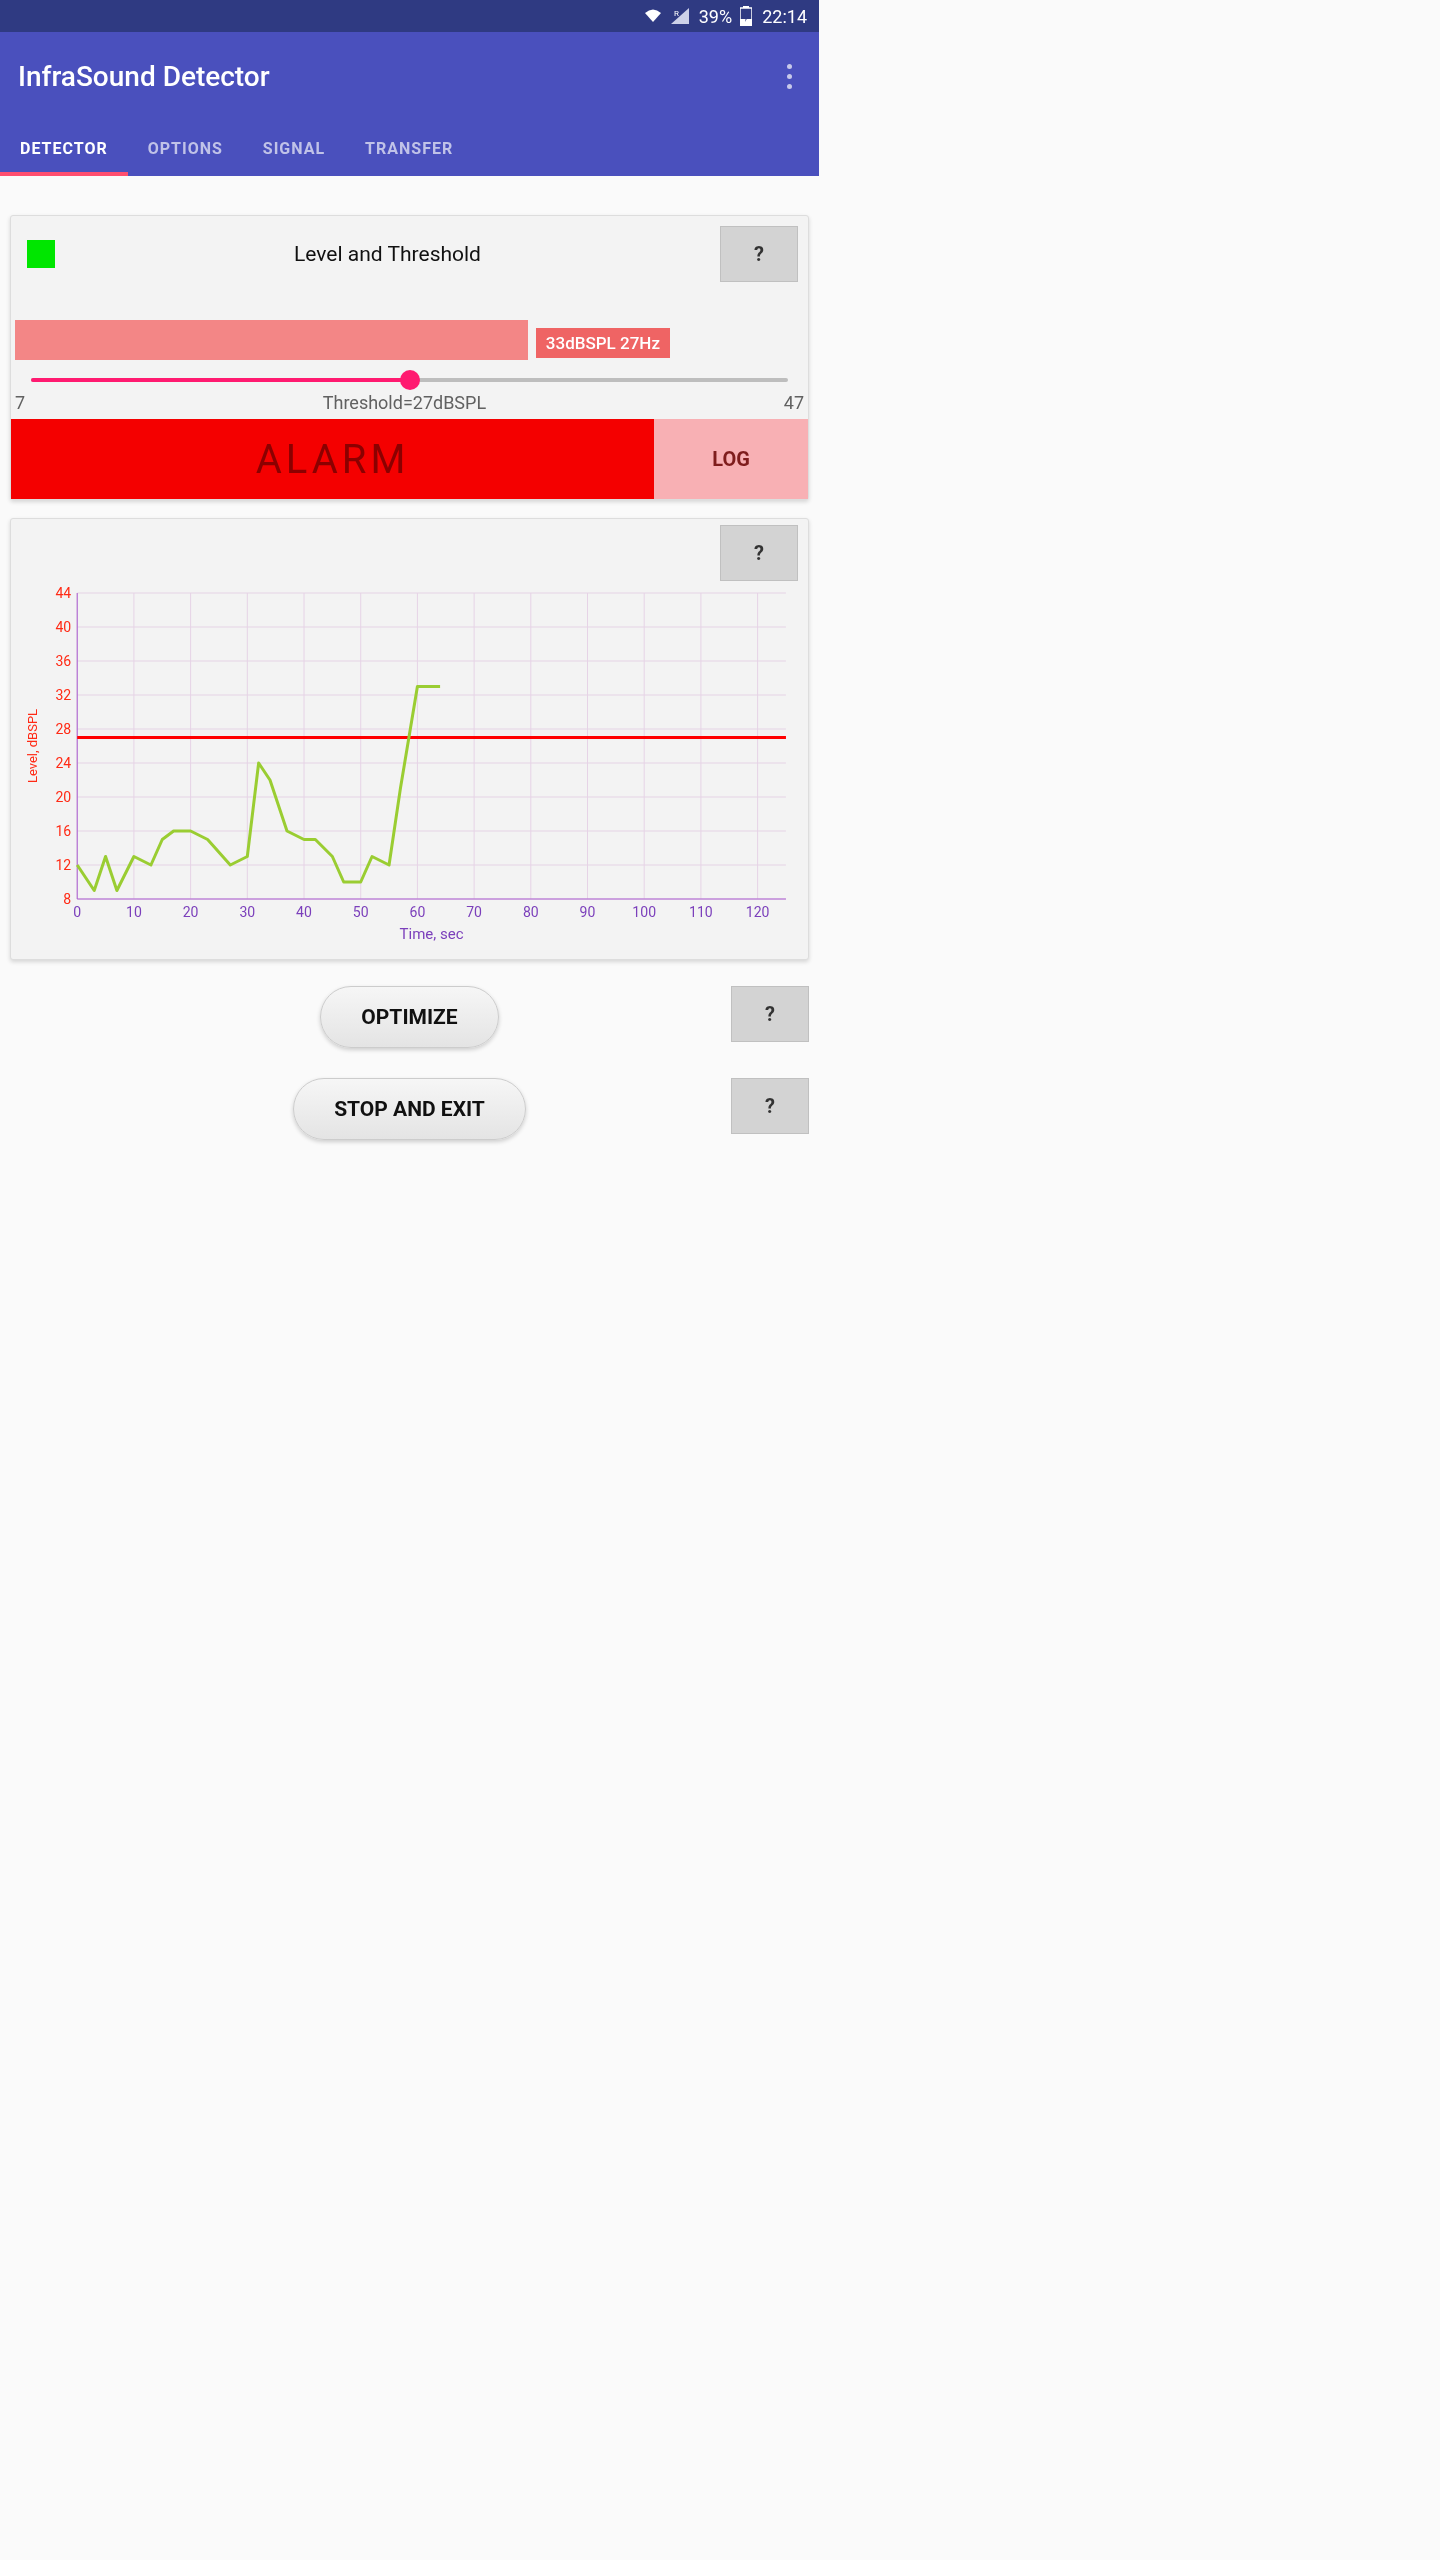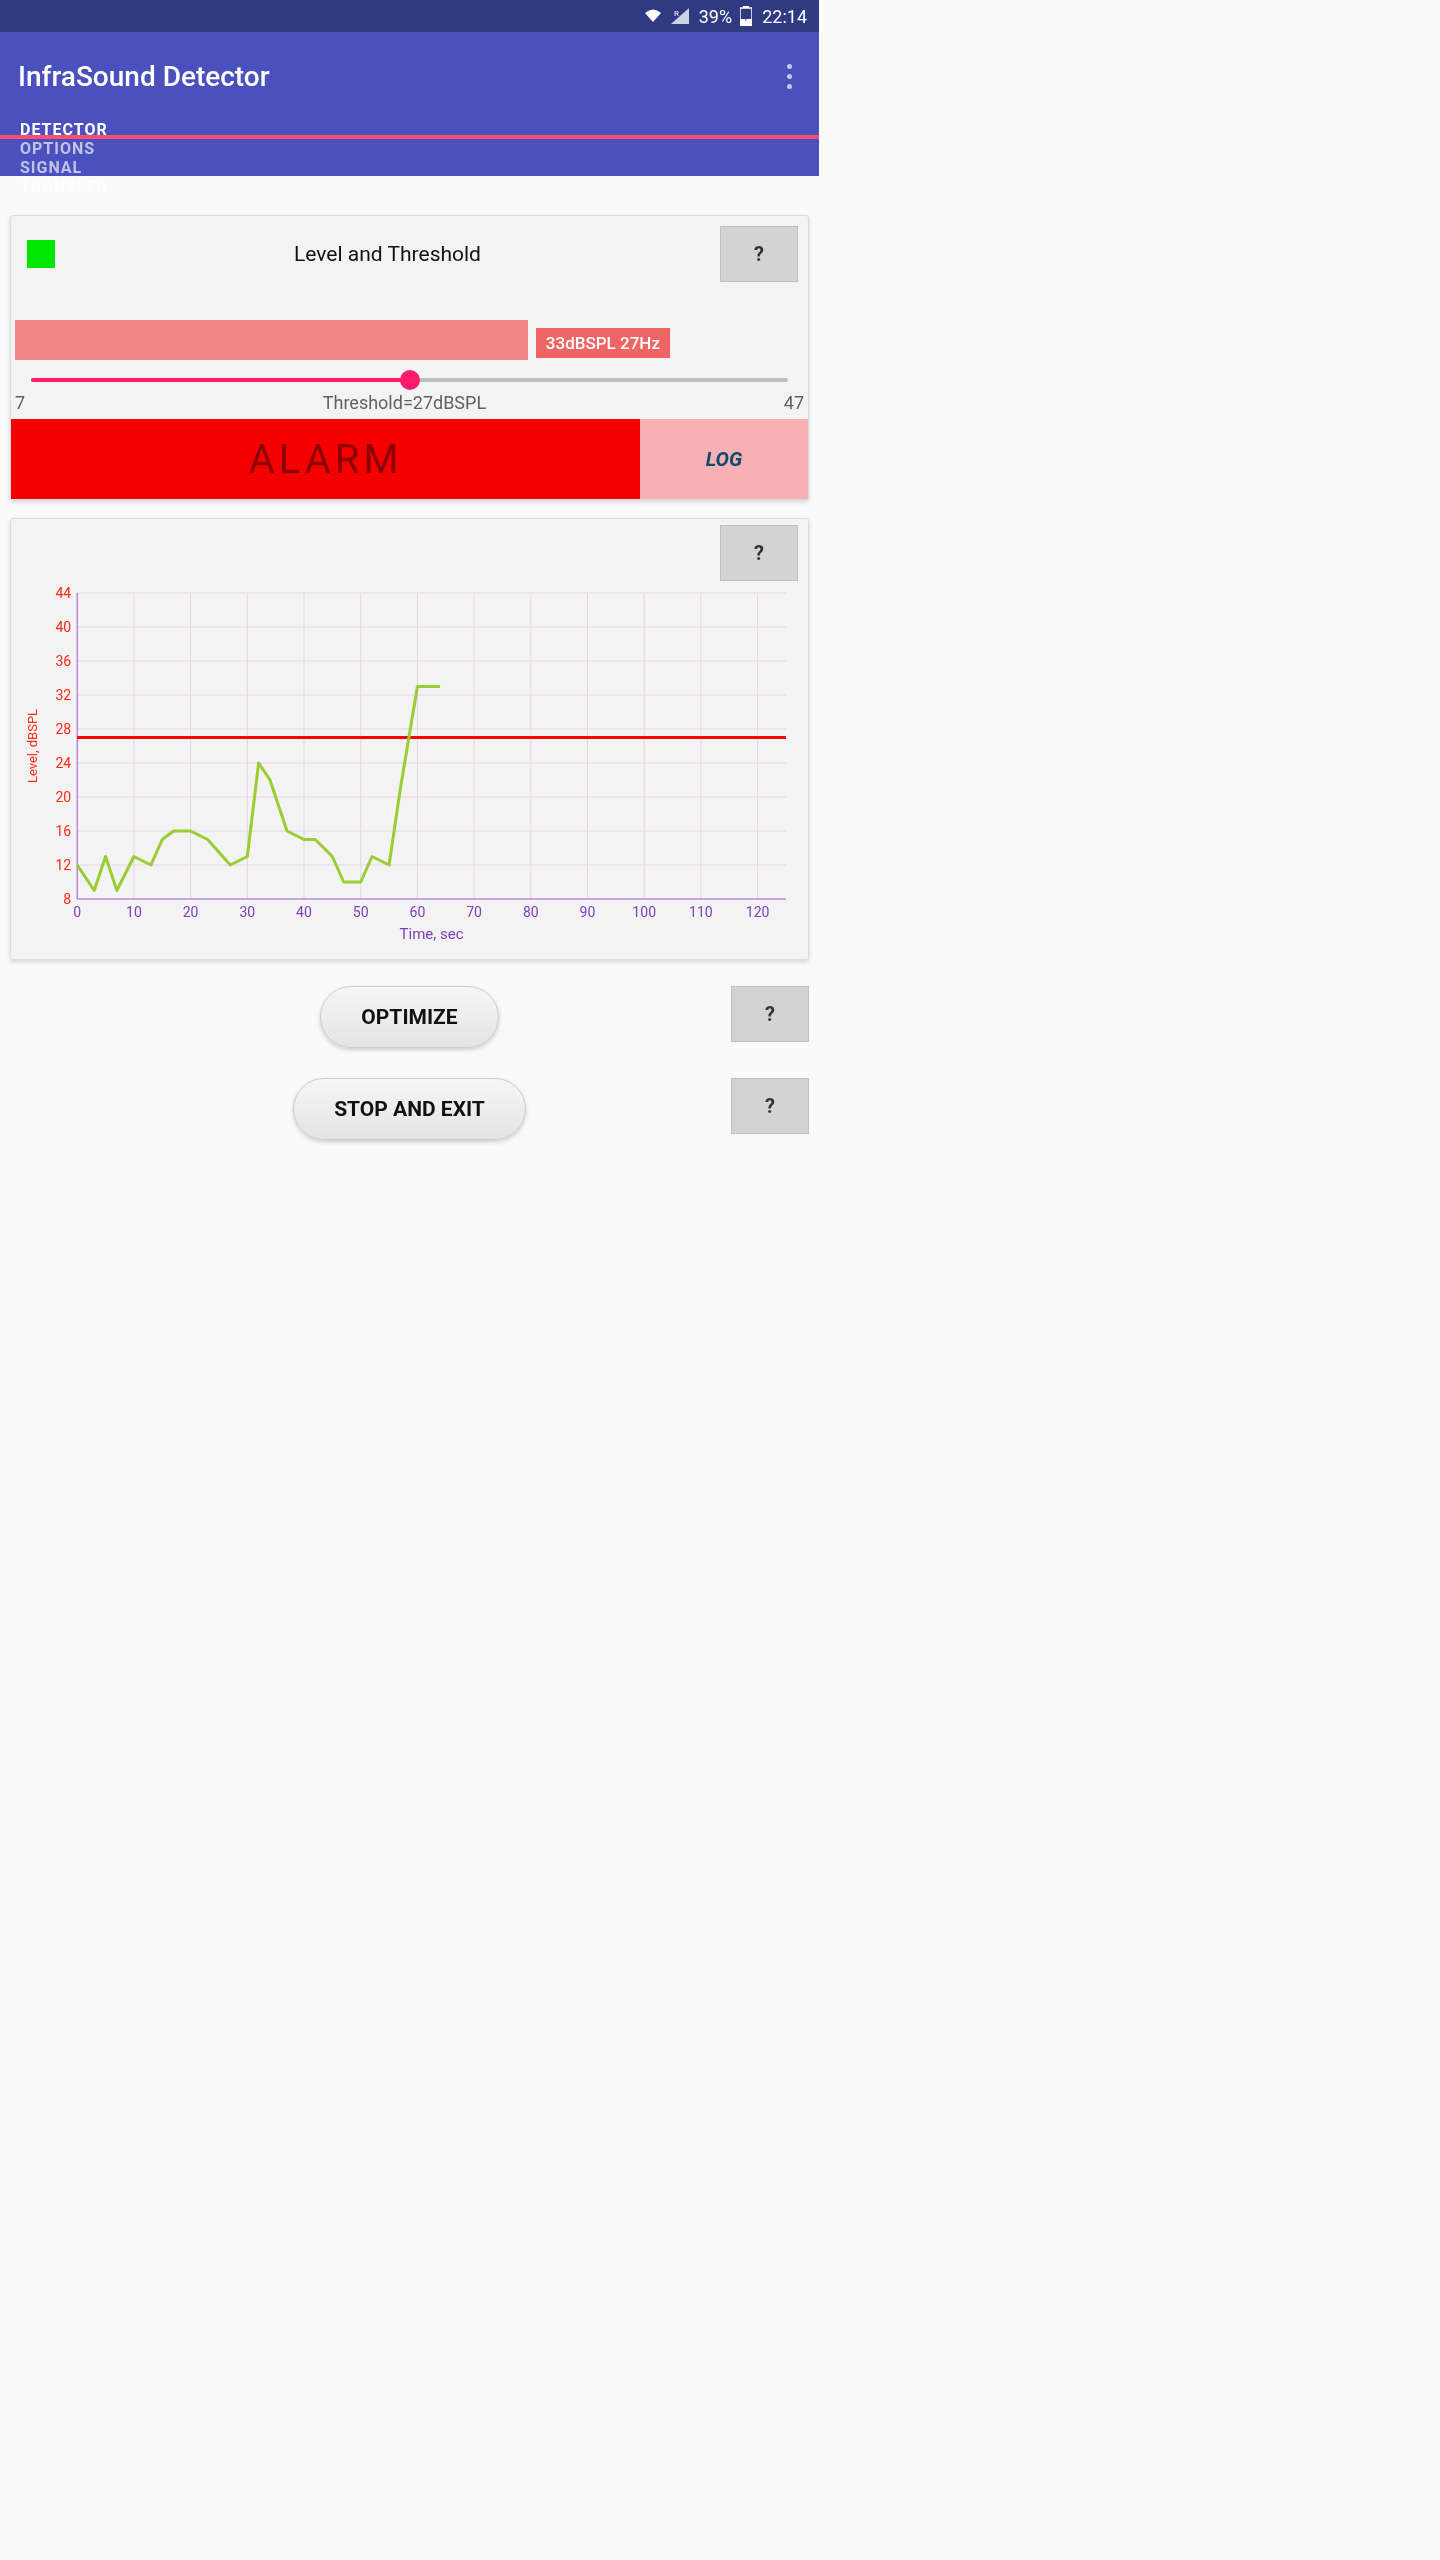--- a/index.html
+++ b/index.html
@@ -8,21 +8,21 @@
   .status-bar { height: 32px; background: #2f3a82; color: #fff; display: flex; align-items: center; justify-content: flex-end; padding: 0 12px; font-size: 18px; gap: 4px; }
   .status-bar .icon { display: inline-flex; align-items: center; }
   .status-bar .battery-pct { margin: 0 4px 0 6px; }
   
   .app-bar { background: #4a50bd; color: #fff; }
   .app-bar-main { height: 88px; display: flex; align-items: center; justify-content: space-between; padding: 0 18px; }
   .app-title { font-size: 28px; font-weight: 500; }
   .overflow-icon { width: 24px; display: flex; flex-direction: column; align-items: center; gap: 5px; cursor: pointer; }
   .overflow-icon span { width: 5px; height: 5px; background: #c7c9ea; border-radius: 50%; }
   
-  .tabs { display: flex; height: 56px; flex-direction: column; }
+  .tabs { display: flex; height: 56px; }
   .tab { padding: 0 20px; display: flex; align-items: center; font-size: 16px; font-weight: 700; letter-spacing: 1px; color: rgba(255,255,255,0.65); cursor: pointer; position: relative; }
   .tab.active { color: #fff; }
   .tab.active::after { content: ''; position: absolute; bottom: 0; left: 0; right: 0; height: 4px; background: #ff4e6f; }
   
   .content { padding: 10px; margin-top: 29px; }
   
   .card { background: #f3f3f3; border: 1px solid #ddd; border-radius: 3px; box-shadow: 0 2px 4px rgba(0,0,0,0.15); margin-bottom: 18px; }
   
   .card-header { display: flex; align-items: center; justify-content: space-between; padding: 10px 10px 10px 16px; }
   .indicator { width: 28px; height: 28px; background: #00e600; }
@@ -37,21 +37,21 @@
   .slider { position: relative; height: 20px; }
   .slider-track { position: absolute; top: 8px; left: 0; right: 0; height: 4px; background: #bdbdbd; border-radius: 2px; }
   .slider-fill { position: absolute; top: 8px; left: 0; height: 4px; background: #ff1a70; border-radius: 2px; }
   .slider-thumb { position: absolute; top: 0; width: 20px; height: 20px; background: #ff1a70; border-radius: 50%; transform: translateX(-50%); }
   
   .slider-labels { display: flex; justify-content: space-between; align-items: center; padding: 2px 4px 6px 4px; font-size: 18px; color: #616161; }
   .slider-labels .mid { flex: 1; text-align: center; }
   
   .alarm-row { display: flex; height: 80px; }
   .alarm-box { flex: 1; background: #f40000; color: #8b0000; font-size: 40px; font-weight: 400; letter-spacing: 4px; display: flex; align-items: center; justify-content: center; }
-  .log-box { width: 168px; background: #f8b0b4; color: #0c4a6e; font-size: 20px; font-weight: 700; display: flex; align-items: center; justify-content: center; cursor: pointer; font-style: italic; }
+  .log-box { width: 154px; background: #f8b0b4; color: #7f1d1d; font-size: 20px; font-weight: 700; display: flex; align-items: center; justify-content: center; cursor: pointer; }
   
   .chart-card-header { display: flex; align-items: center; justify-content: space-between; padding: 6px 10px 0 16px; }
   .chart-area { padding: 4px 12px 10px 12px; }
   
   svg.chart { width: 100%; height: 360px; }
   .grid-line { stroke: #e6d3e6; stroke-width: 1; }
   .axis-line { stroke: #aa5ecf; stroke-width: 1; }
   .y-tick-text { fill: #ff2a15; font-size: 14px; text-anchor: end; }
   .x-tick-text { fill: #7b3fbb; font-size: 14px; text-anchor: middle; }
   .y-label { fill: #ff2a15; font-size: 13px; }

